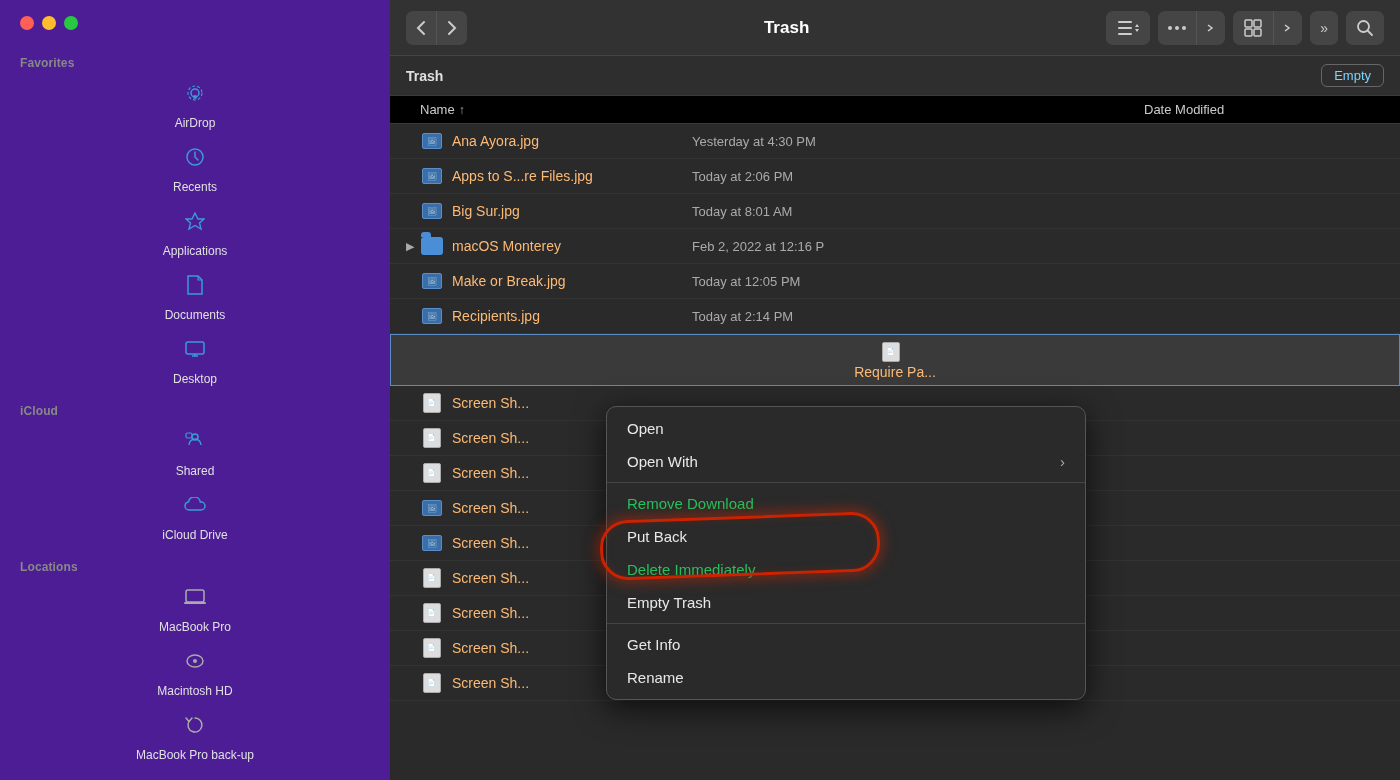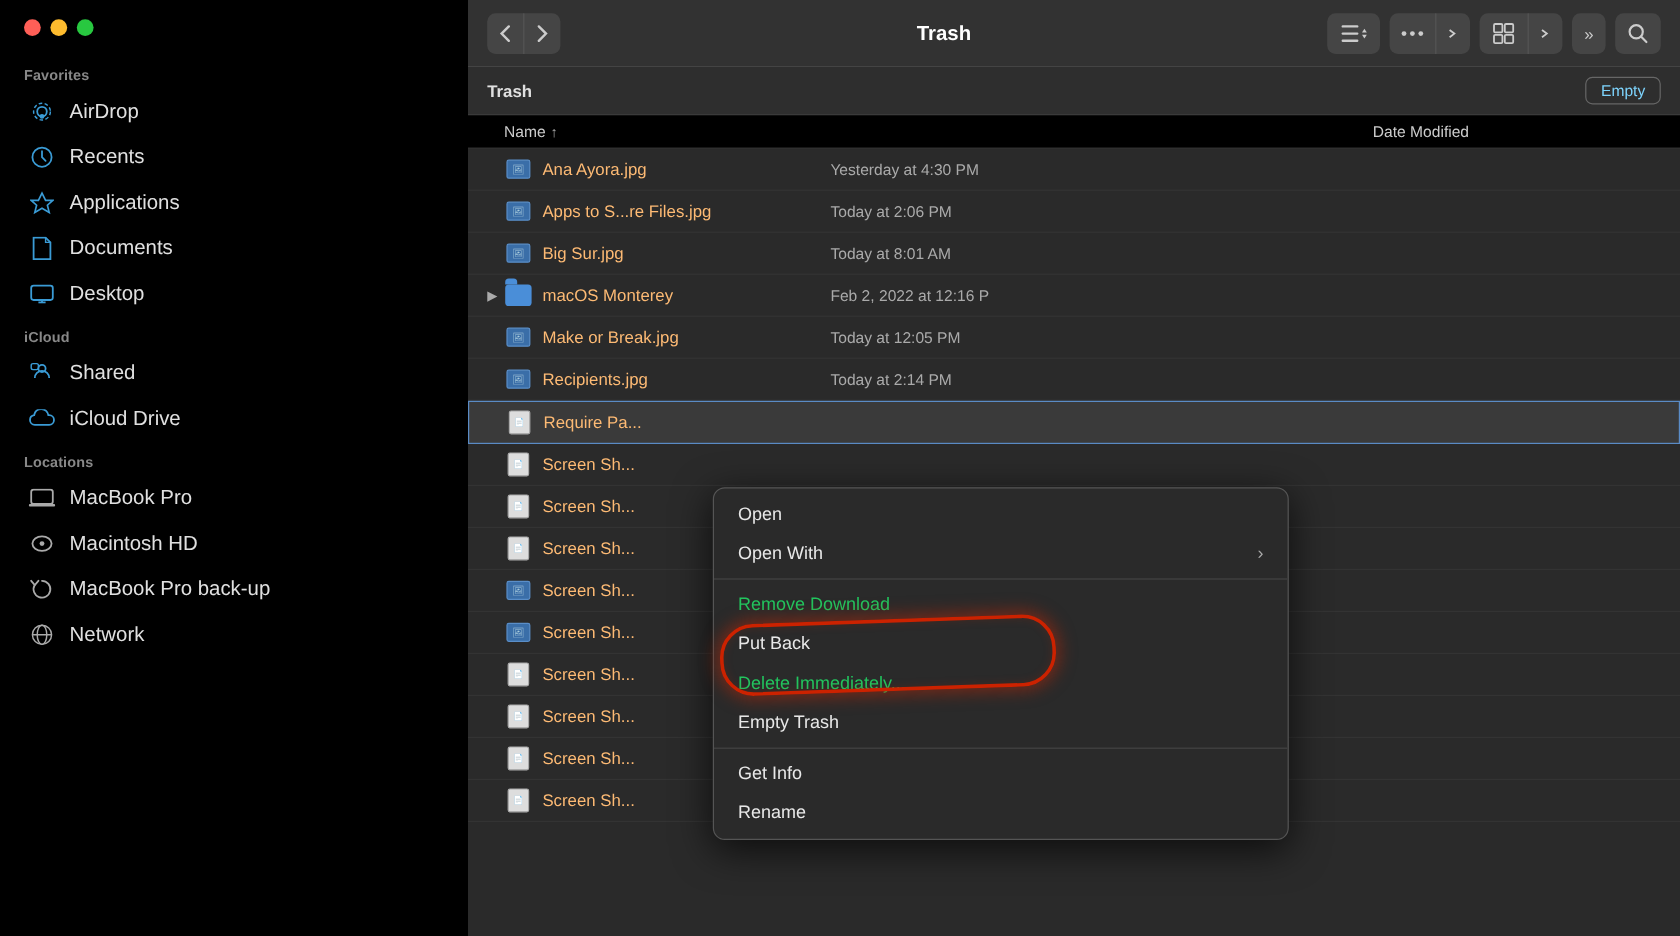--- a/index.html
+++ b/index.html
@@ -9,21 +9,21 @@
       background: #1e1e1e;
       font-family: -apple-system, BlinkMacSystemFont, "SF Pro Text", "Helvetica Neue", sans-serif;
       overflow: hidden;
       display: flex;
     }
 
     
     .sidebar {
       width: 390px;
       min-width: 390px;
-      background: #000000;
+      background: #4c1d95;
       height: 780px;
       display: flex;
       flex-direction: column;
       padding: 16px 0;
     }
 
     .window-controls {
       display: flex;
       gap: 8px;
       padding: 0 20px 16px 20px;
@@ -51,21 +51,22 @@
 
     .sidebar-item {
       display: flex;
       align-items: center;
       gap: 12px;
       padding: 7px 16px;
       cursor: pointer;
       border-radius: 6px;
       margin: 1px 8px;
       color: #e0e0e0;
-      font-size: 17px;
+      font-size: 12px;
+      flex-direction: column;
     }
 
     .sidebar-icon {
       width: 22px;
       height: 22px;
       display: flex;
       align-items: center;
       justify-content: center;
       font-size: 18px;
       flex-shrink: 0;
@@ -194,21 +195,21 @@
     }
 
     .file-row {
       display: flex;
       align-items: center;
       padding: 5px 16px;
       border-bottom: 1px solid #333;
       cursor: pointer;
       min-height: 34px;
     }
-    .file-row.selected { background: #3a3a3a; border: 1px solid #5a8bc5; }
+    .file-row.selected { background: #3a3a3a; border: 1px solid #5a8bc5; flex-direction: column; }
 
     .file-icon {
       width: 24px;
       height: 24px;
       margin-right: 8px;
       display: flex;
       align-items: center;
       justify-content: center;
       flex-shrink: 0;
     }
@@ -234,21 +235,21 @@
       width: 14px;
       font-size: 11px;
       color: #aaa;
       flex-shrink: 0;
     }
 
     
     .context-menu {
       position: absolute;
       top: 310px;
-      left: 204px;
+      left: 216px;
       width: 480px;
       background: #2a2a2a;
       border: 1px solid #555;
       border-radius: 10px;
       box-shadow: 0 8px 32px rgba(0,0,0,0.7);
       z-index: 100;
       padding: 5px 0;
       overflow: hidden;
     }
 

